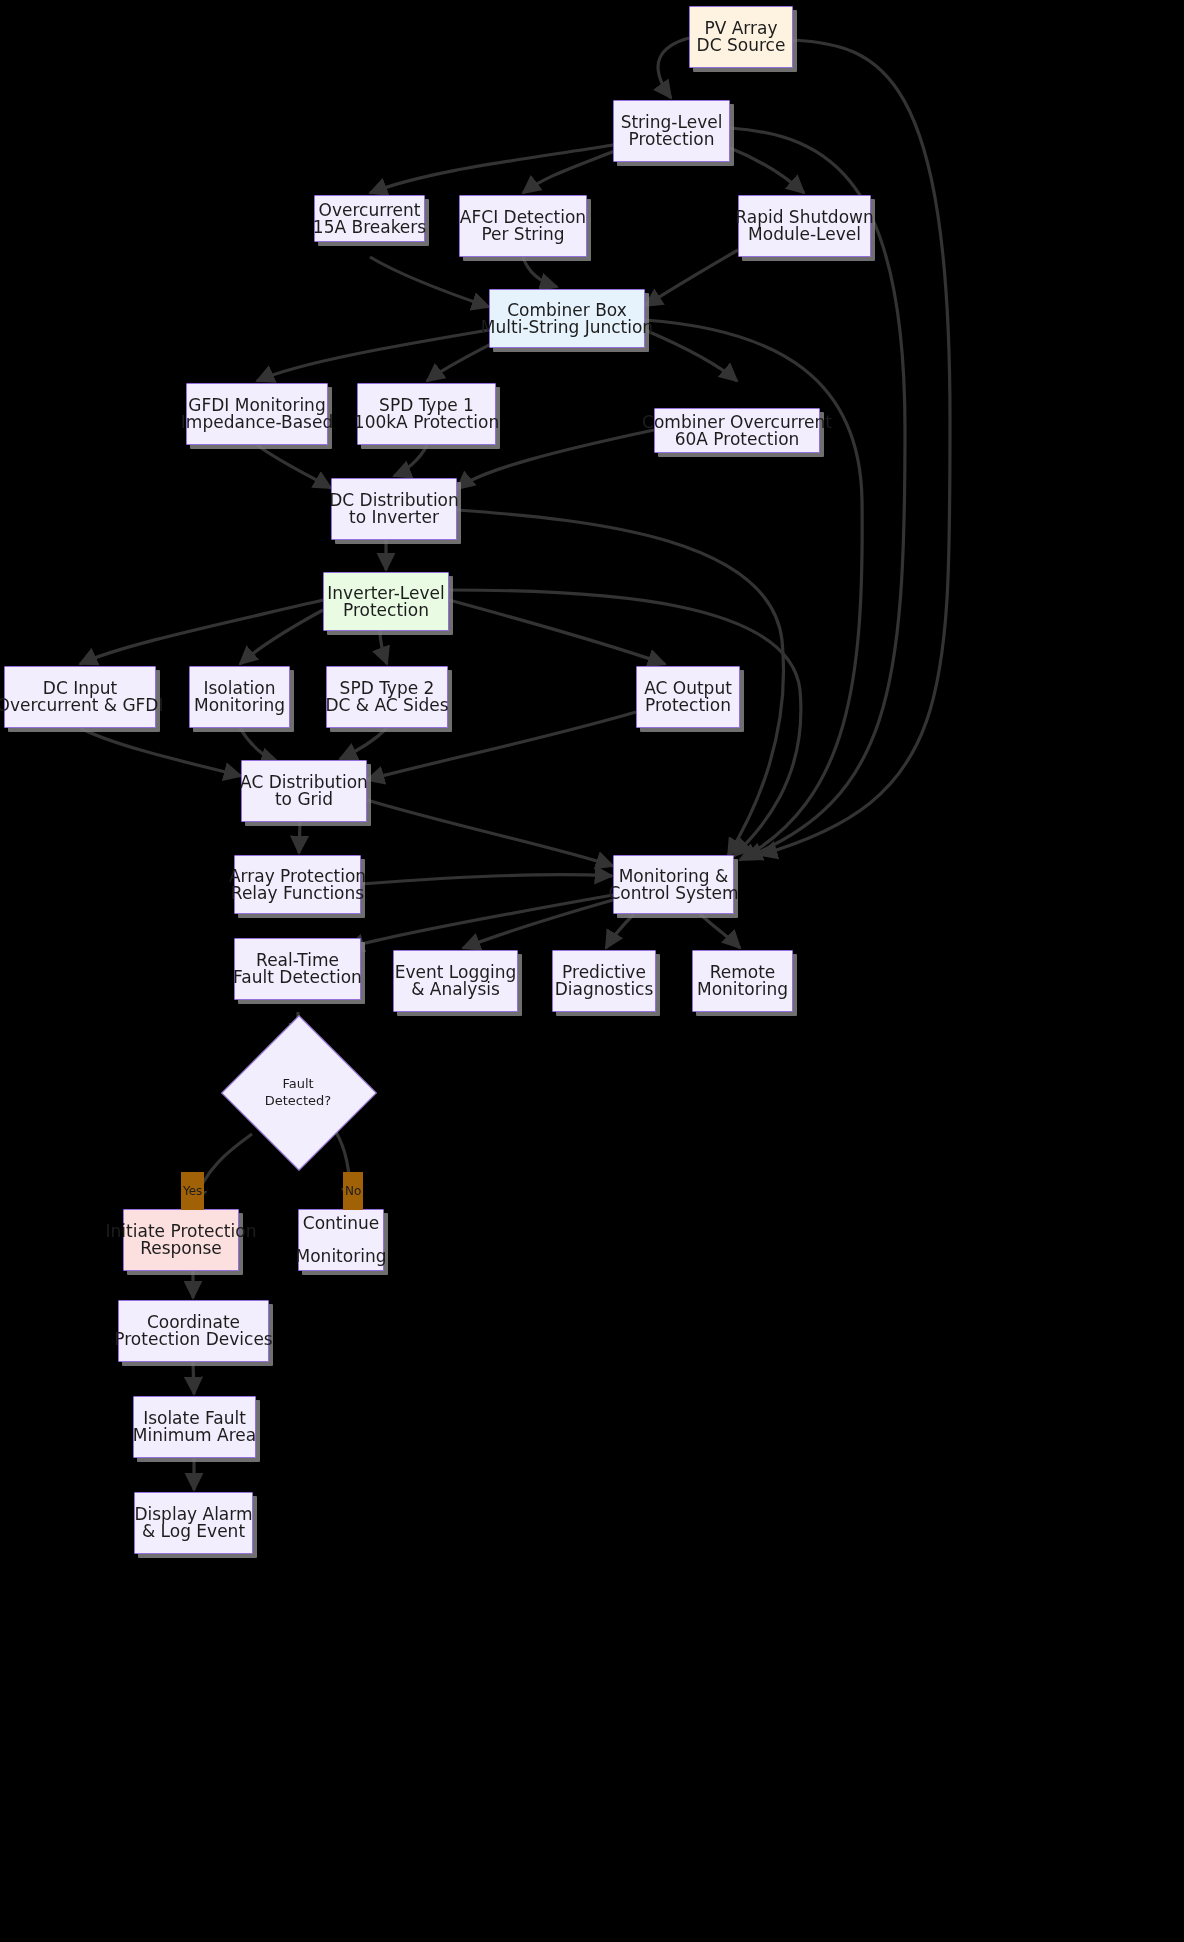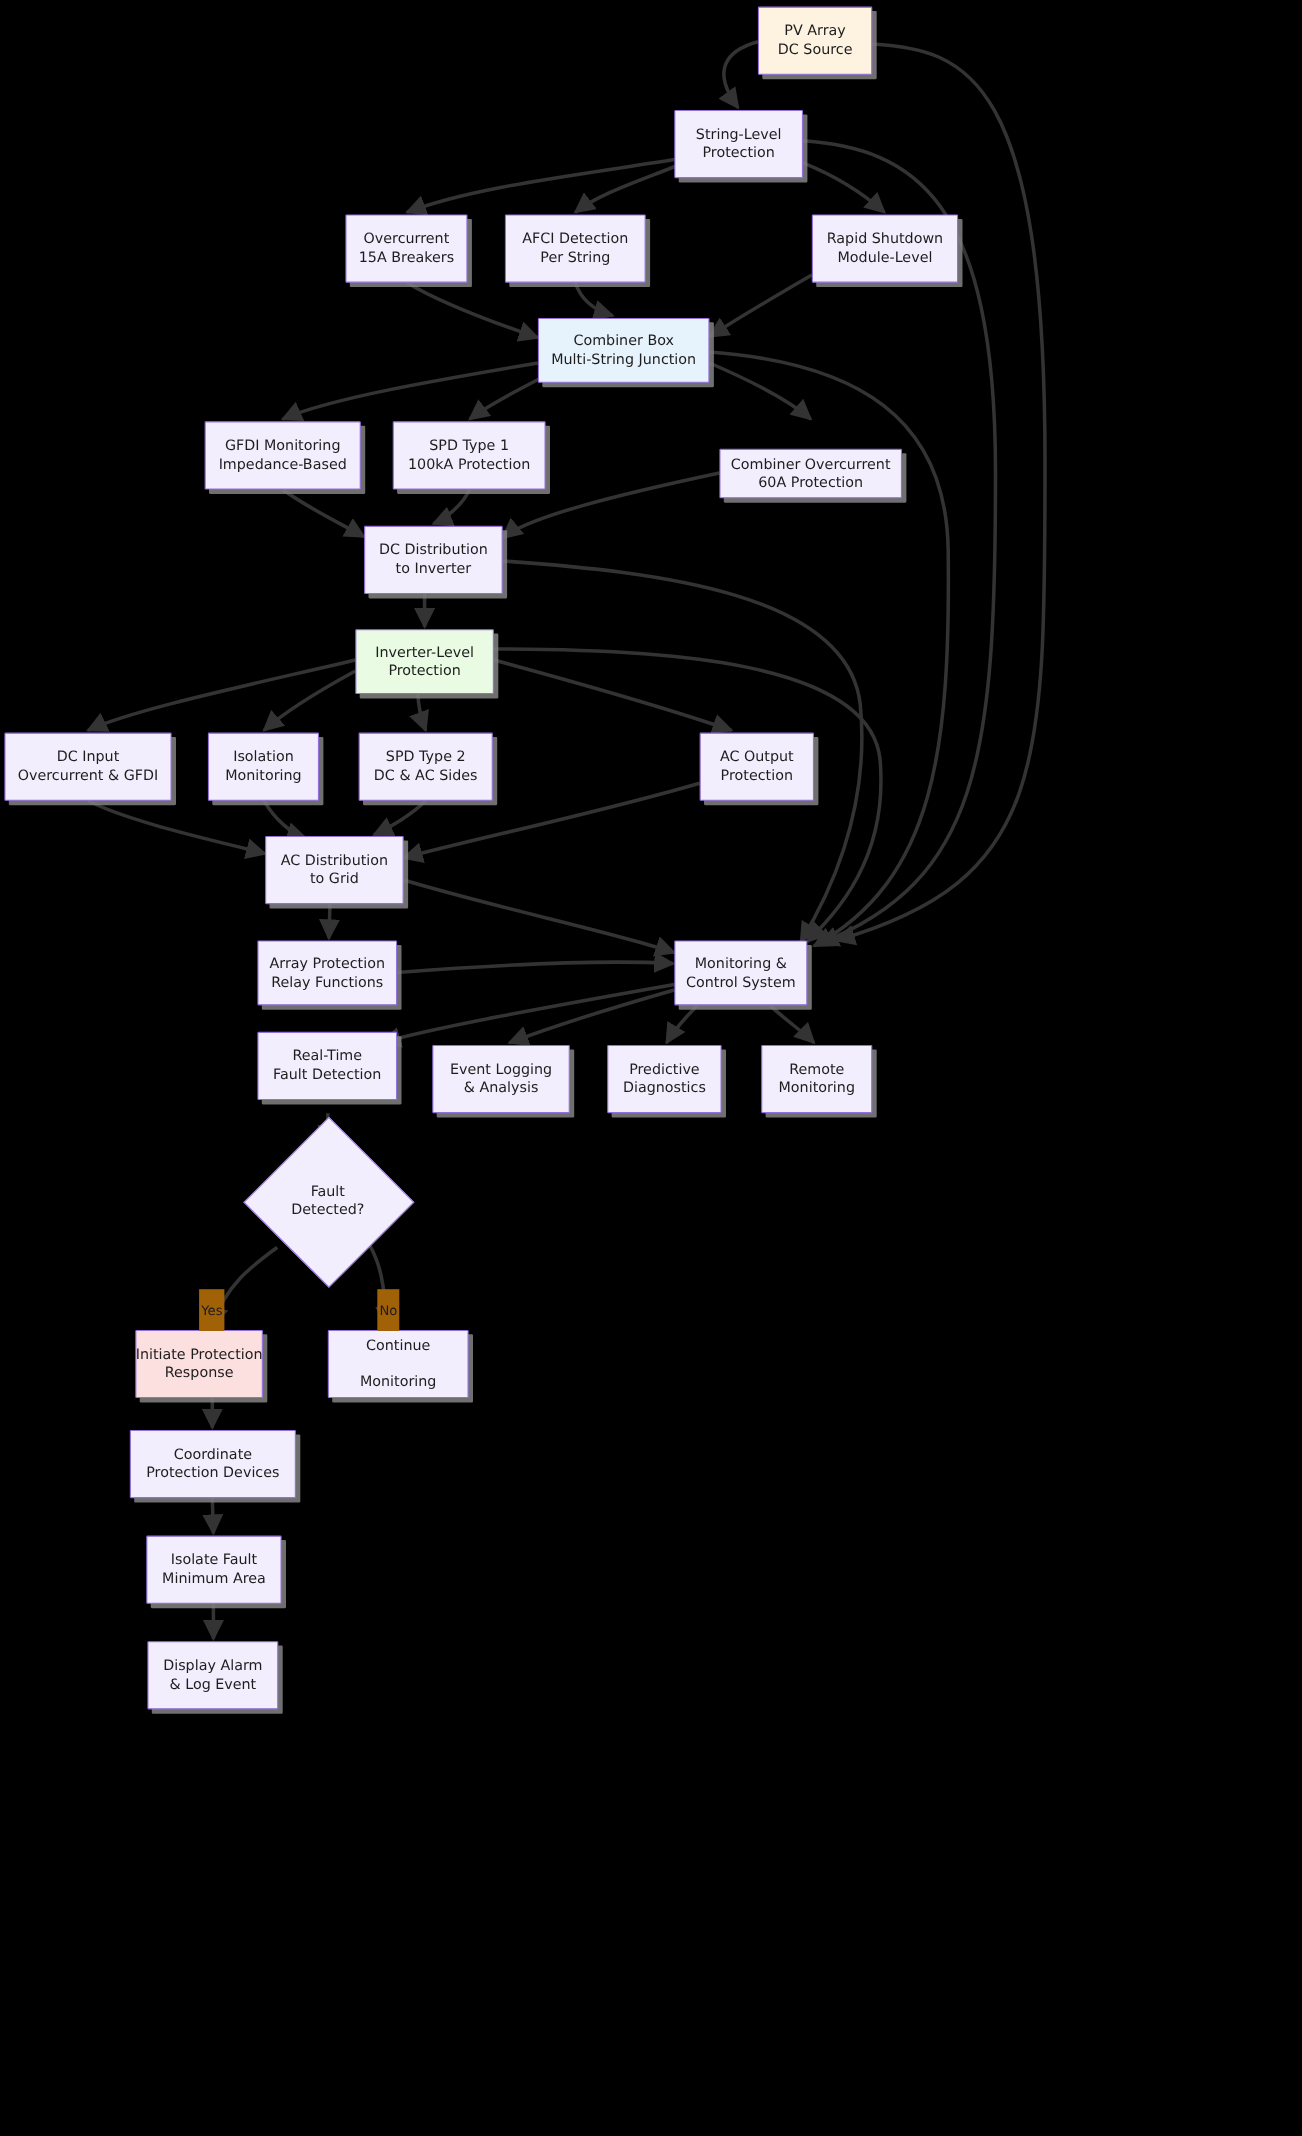--- a/index.html
+++ b/index.html
@@ -1,21 +1,21 @@
 <!DOCTYPE html>
 <html><head>
 <meta charset="utf-8">
 <style>
   html,body{margin:0;padding:0;background:#000;}
   body{width:1184px;height:1942px;overflow:hidden;font-family:"DejaVu Sans",sans-serif;}
   #stage{position:relative;width:1184px;height:1942px;background:#000;}
   svg#edges{position:absolute;left:0;top:0;width:1184px;height:1942px;}
   .node{position:absolute;box-sizing:border-box;display:flex;flex-direction:column;
         align-items:center;justify-content:center;text-align:center;
-        font-family:"DejaVu Sans",sans-serif;font-size:13px;color:#1d1d1d;
+        font-family:"DejaVu Sans",sans-serif;font-size:17px;color:#1d1d1d;
         line-height:17px;border:1.4px solid #9370db;border-radius:1px;
         background:#f3eefd;box-shadow:4px 4px 0 0 rgba(130,130,130,0.85);}
   .node .ln{display:block;white-space:nowrap;}
   .n-source{background:#fdf3e0;}
   .n-combiner{background:#e6f3fc;}
   .n-inverter{background:#e9fbe3;}
   .n-alert{background:#fcdfdf;}
   .diamond{position:absolute;box-sizing:border-box;}
   .diamond .dshape{position:absolute;left:0;top:0;width:100%;height:100%;
         background:#f3eefd;border:1.4px solid #9370db;
@@ -80,21 +80,21 @@
       </g>
   </svg>
 <div class="node n-source" style="left: 689px; top: 6px; width: 104px; height: 62px;">
       <span class="ln">PV Array</span>
       <span class="ln">DC Source</span>
     </div>
     <div class="node " style="left: 613px; top: 100px; width: 117px; height: 62px;">
       <span class="ln">String-Level</span>
       <span class="ln">Protection</span>
     </div>
-    <div class="node " style="left: 314px; top: 195px; width: 111px; height: 62px;">
+    <div class="node " style="left: 314px; top: 195px; width: 111px; height: 47px;">
       <span class="ln">Overcurrent</span>
       <span class="ln">15A Breakers</span>
     </div>
     <div class="node " style="left: 459px; top: 195px; width: 128px; height: 62px;">
       <span class="ln">AFCI Detection</span>
       <span class="ln">Per String</span>
     </div>
     <div class="node " style="left: 738px; top: 195px; width: 133px; height: 62px;">
       <span class="ln">Rapid Shutdown</span>
       <span class="ln">Module-Level</span>
@@ -164,21 +164,21 @@
       <span class="ln">Diagnostics</span>
     </div>
     <div class="node " style="left: 692px; top: 950px; width: 101px; height: 62px;">
       <span class="ln">Remote</span>
       <span class="ln">Monitoring</span>
     </div>
     <div class="node n-alert" style="left: 123px; top: 1209px; width: 116px; height: 62px;">
       <span class="ln">Initiate Protection</span>
       <span class="ln">Response</span>
     </div>
-    <div class="node " style="left: 298px; top: 1209px; width: 128px; height: 62px; gap: 16px;">
+    <div class="node " style="left: 298px; top: 1209px; width: 86px; height: 62px; gap: 16px;">
       <span class="ln">Continue</span>
       <span class="ln">Monitoring</span>
     </div>
     <div class="node " style="left: 118px; top: 1300px; width: 151px; height: 62px;">
       <span class="ln">Coordinate</span>
       <span class="ln">Protection Devices</span>
     </div>
     <div class="node " style="left: 133px; top: 1396px; width: 123px; height: 62px;">
       <span class="ln">Isolate Fault</span>
       <span class="ln">Minimum Area</span>

